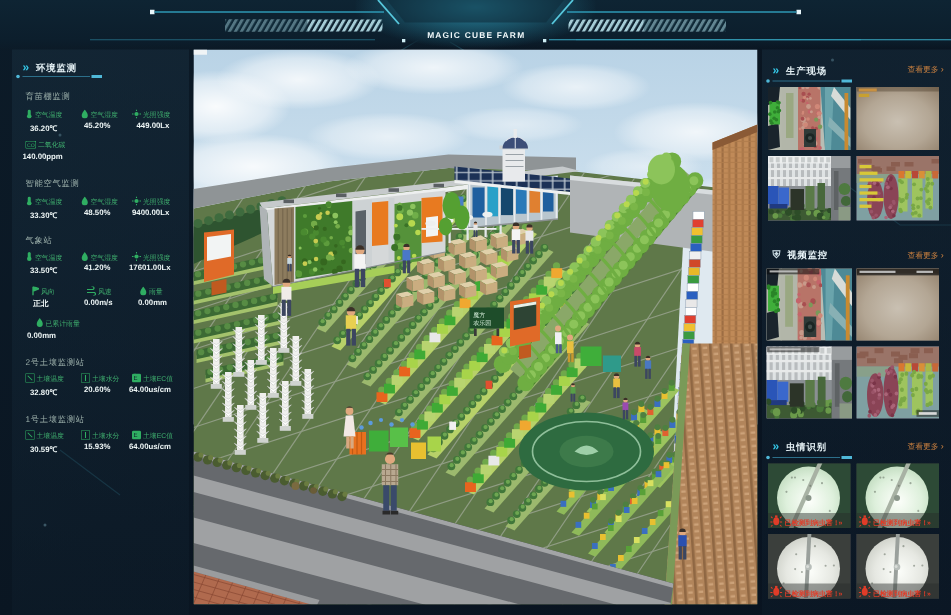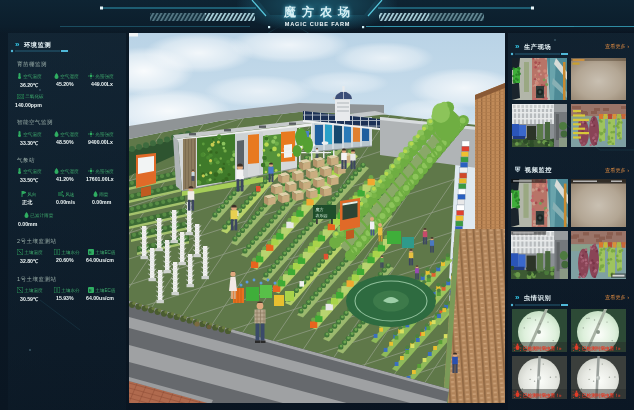--- a/index.html
+++ b/index.html
@@ -67,21 +67,20 @@
     <g>
       <rect x="531" y="6.5" width="3" height="3" fill="#e8f6fa"></rect>
       <line x1="378" y1="8" x2="531" y2="8" stroke="#2e98b4" stroke-width="1"></line>
       <line x1="384" y1="26.5" x2="574" y2="26.5" stroke="#2a7d95" stroke-width="0.7" opacity=".7"></line>
       <rect x="379" y="13" width="105" height="8" fill="url(#hz1)" opacity="0.85"></rect>
       <rect x="429" y="13" width="55" height="8" fill="#123240" opacity="0.45"></rect>
       <line x1="366" y1="26.5" x2="634" y2="26.5" stroke="#38a8c2" stroke-width="0.8"></line>
     </g>
   </svg>
 
-  <div style="position:absolute;left:0;top:4px;width:634px;text-align:center;color:#d7f0f5;font-size:12px;font-weight:bold;letter-spacing:6px;text-indent:6px;text-shadow:0 0 4px rgba(90,200,230,.9);">魔方农场</div>
 
   <div style="position:absolute;left:0;top:20.5px;width:634px;text-align:center;color:#f0f8fa;font-size:5.6px;font-weight:bold;letter-spacing:0.8px;text-indent:1px;">MAGIC CUBE FARM</div>
 
   <div class="panel" style="left:8px;top:33px;width:118px;height:377px;background:linear-gradient(180deg,rgba(24,46,62,.55),rgba(16,32,46,.35));"></div>
 
   <div class="ptitle" style="left:15px;top:40px;"><span class="chev" style="font-size:8px;">»</span><span style="margin-left:4px;">环境监测</span></div>
 
   <svg width="118" height="6" style="position:absolute;left:8px;top:49px;">
     <circle cx="4" cy="2" r="1.2" fill="#4fb8d8"></circle>
     <line x1="7" y1="2" x2="52" y2="2" stroke="#2c6f8a" stroke-width="0.8"></line>

